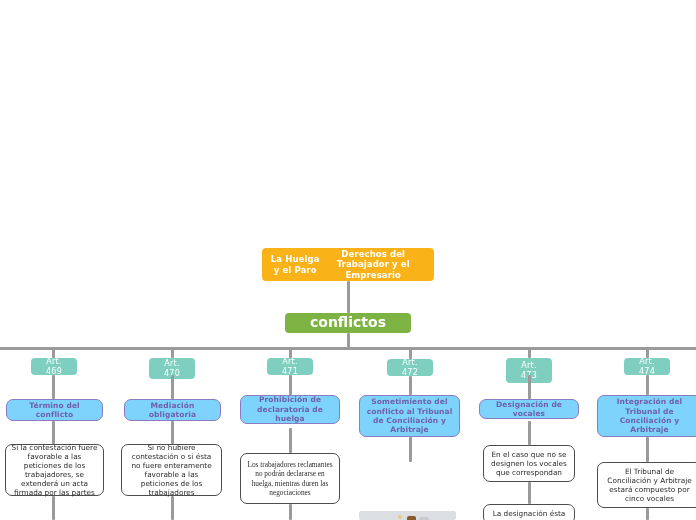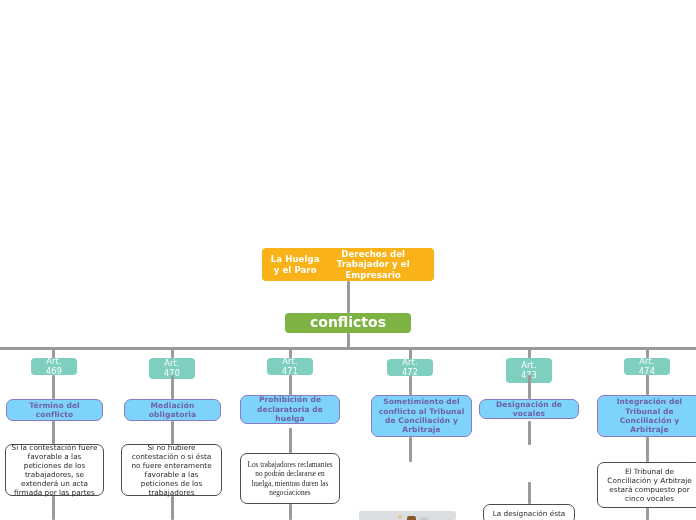--- a/index.html
+++ b/index.html
@@ -188,40 +188,43 @@
   <div class="node node-detail" style="left:240px; top:453px; width:100px; height:51px;font-family:Liberation Serif, serif;">
     <span>Los trabajadores reclamantes no podrán declararse en huelga, mientras duren las negociaciones</span>
   </div>
   <div class="vline" style="left:289px; top:504px; height:16px;"></div>
 
   <div class="vline" style="left:409px; top:349px; height:10px;"></div>
   <div class="node node-article" style="left:387px; top:359px; width:46px; height:17px;">
     <span>Art. 472</span>
   </div>
   <div class="vline" style="left:409px; top:376px; height:19px;"></div>
-  <div class="node node-topic" style="left:359px; top:395px; width:101px; height:42px;margin-left:12px;">
+  <div class="node node-topic" style="left:359px; top:395px; width:101px; height:42px;">
     <span>Sometimiento del conflicto al Tribunal de Conciliación y Arbitraje</span>
   </div>
   <div class="vline" style="left:409px; top:437px; height:25px;"></div>
   <div class="node-image" style="left:359px; top:511px; width:97px; height:9px;">
     <span class="thumb-art"></span>
     <span class="thumb-head"></span>
     <span class="thumb-person"></span>
     <span class="thumb-blob"></span>
   </div>
 
   <div class="vline" style="left:528px; top:349px; height:9px;"></div>
   <div class="node node-article" style="left:506px; top:358px; width:46px; height:25px;">
     <span>Art. 473</span>
   </div>
   <div class="vline" style="left:528px; top:375px; height:24px;"></div>
   <div class="node node-topic" style="left:479px; top:399px; width:100px; height:20px;">
     <span>Designación de vocales</span>
   </div>
   <div class="vline" style="left:528px; top:421px; height:24px;"></div>
+  <div class="node node-detail" style="left:483px; top:445px; width:92px; height:37px;">
+    <span>En el caso que no se designen los vocales que correspondan</span>
+  </div>
   <div class="vline" style="left:528px; top:482px; height:22px;"></div>
   <div class="node node-detail" style="left:483px; top:504px; width:92px; height:20px;">
     <span>La designación ésta</span>
   </div>
 
   <div class="vline" style="left:646px; top:349px; height:9px;"></div>
   <div class="node node-article" style="left:624px; top:358px; width:46px; height:17px;">
     <span>Art. 474</span>
   </div>
   <div class="vline" style="left:646px; top:375px; height:20px;"></div>

